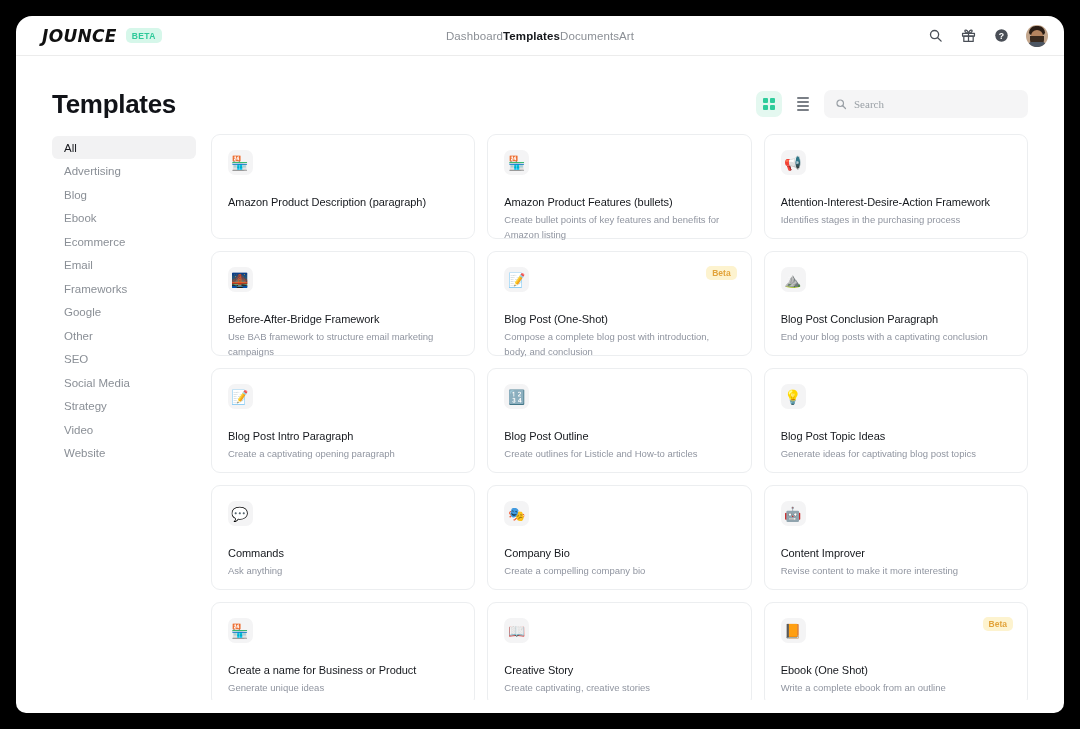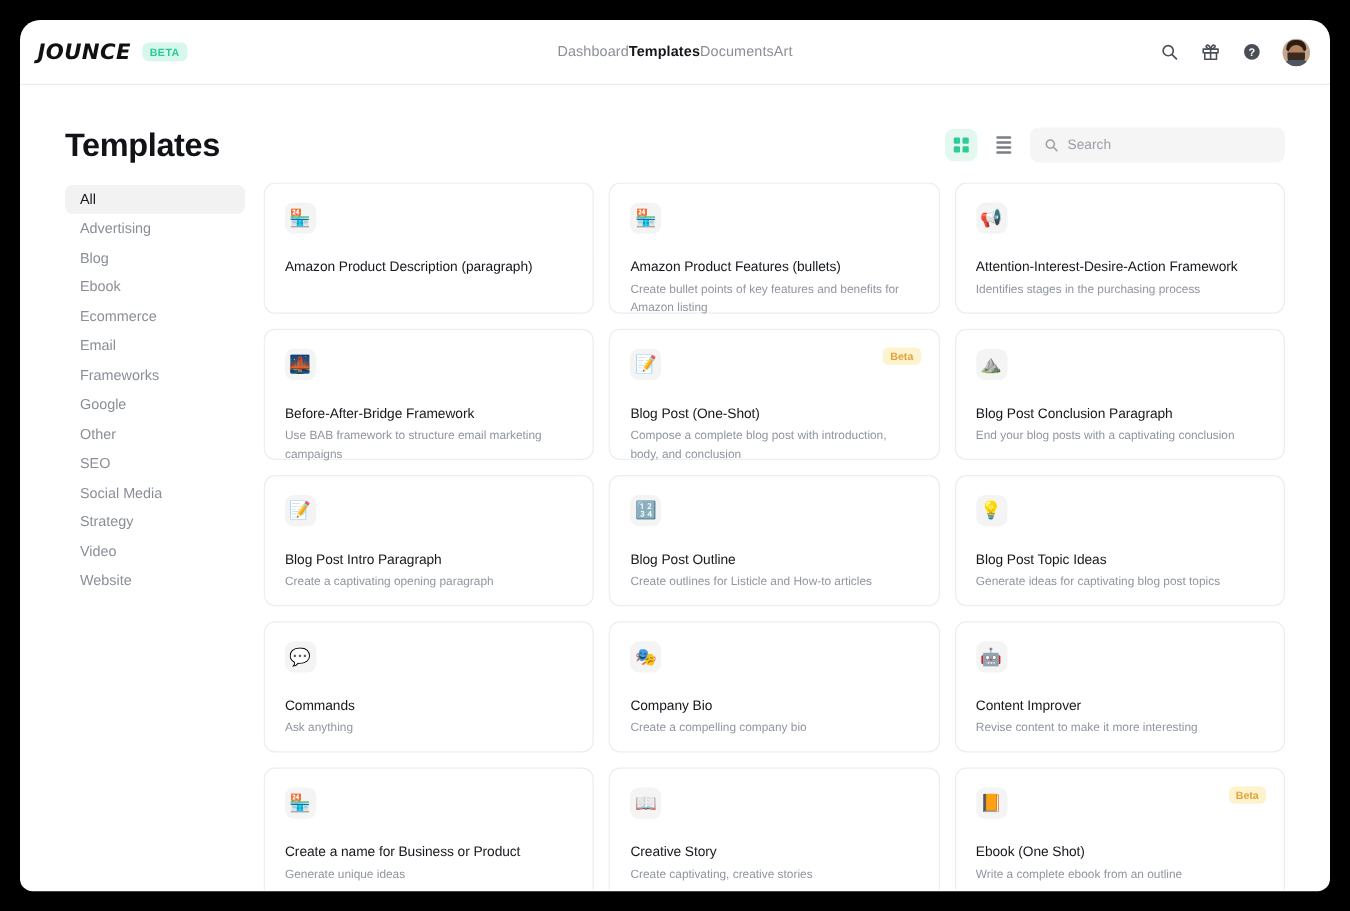--- a/index.html
+++ b/index.html
@@ -28,25 +28,25 @@
     left: 16px; top: 16px;
     width: 1048px;
     height: 697px;
     background: #ffffff;
     border-radius: 16px 16px 10px 10px;
     overflow: hidden;
   }
 
   
   #app-header {
-    height: 52px;
+    height: 40px;
     border-bottom: 1px solid #ececec;
     display: flex;
     align-items: center;
-    padding: 0 16px 0 14px;
+    padding: 0 16px 0 26px;
     position: relative;
   }
 
   .brand-block {
     display: flex;
     align-items: center;
     gap: 9px;
   }
   .brand-logo {
     font-family: "DejaVu Sans", sans-serif;
@@ -186,21 +186,21 @@
     display: flex;
     align-items: center;
     gap: 7px;
     padding: 0 11px;
   }
   #search-box svg { color: #9aa0a6; flex: none; }
   #search-input {
     border: none;
     outline: none;
     background: transparent;
-    font-family: Liberation Sans, sans-serif;
+    font-family: Liberation Serif, serif;
     font-size: 11px;
     color: #3c4149;
     width: 100%;
   }
   #search-input::placeholder { color: #9aa0a6; }
 
   
   #content {
     display: flex;
     padding: 8px 36px 12px 36px;

